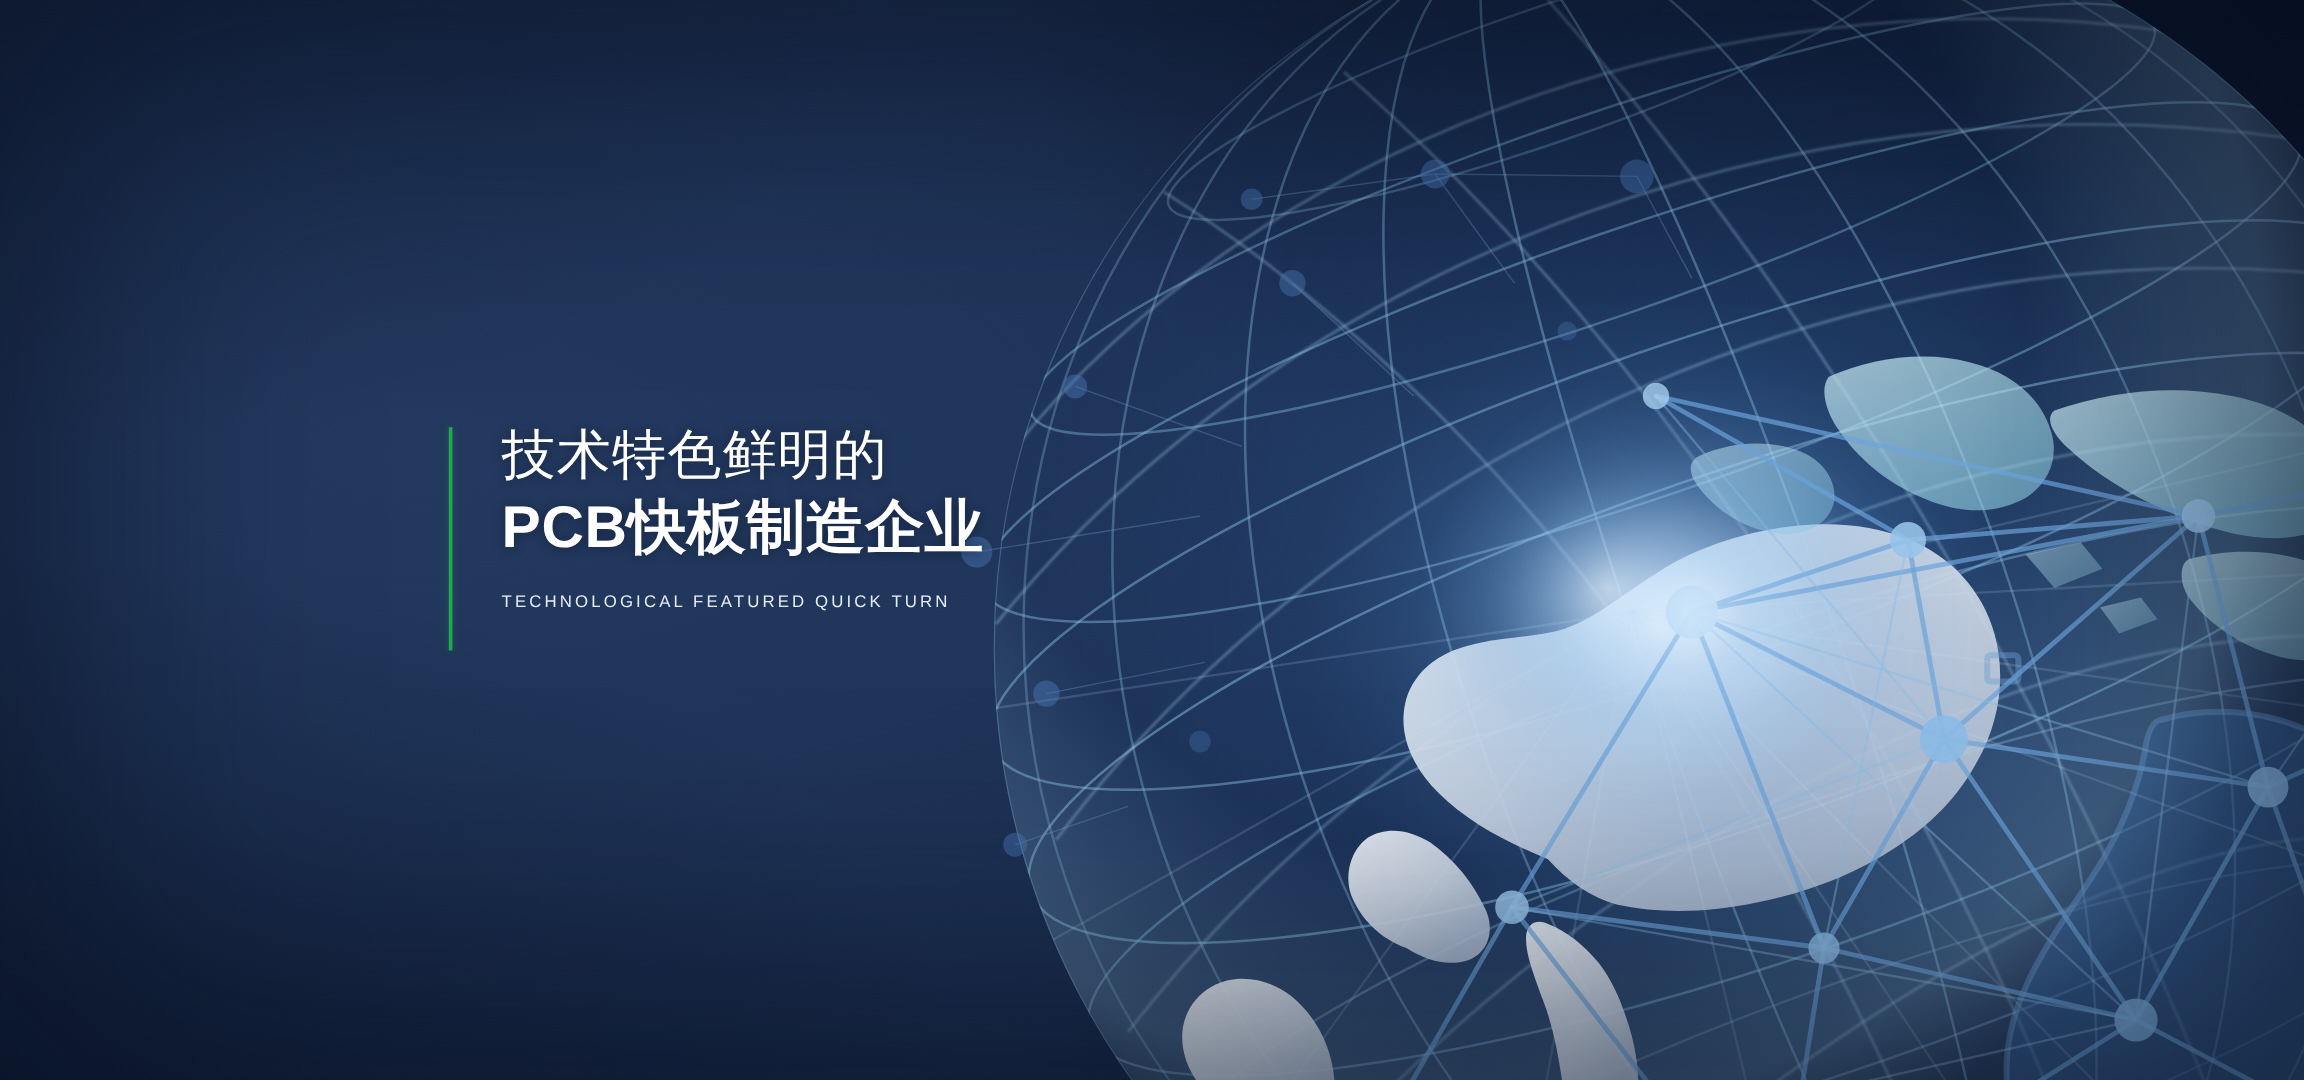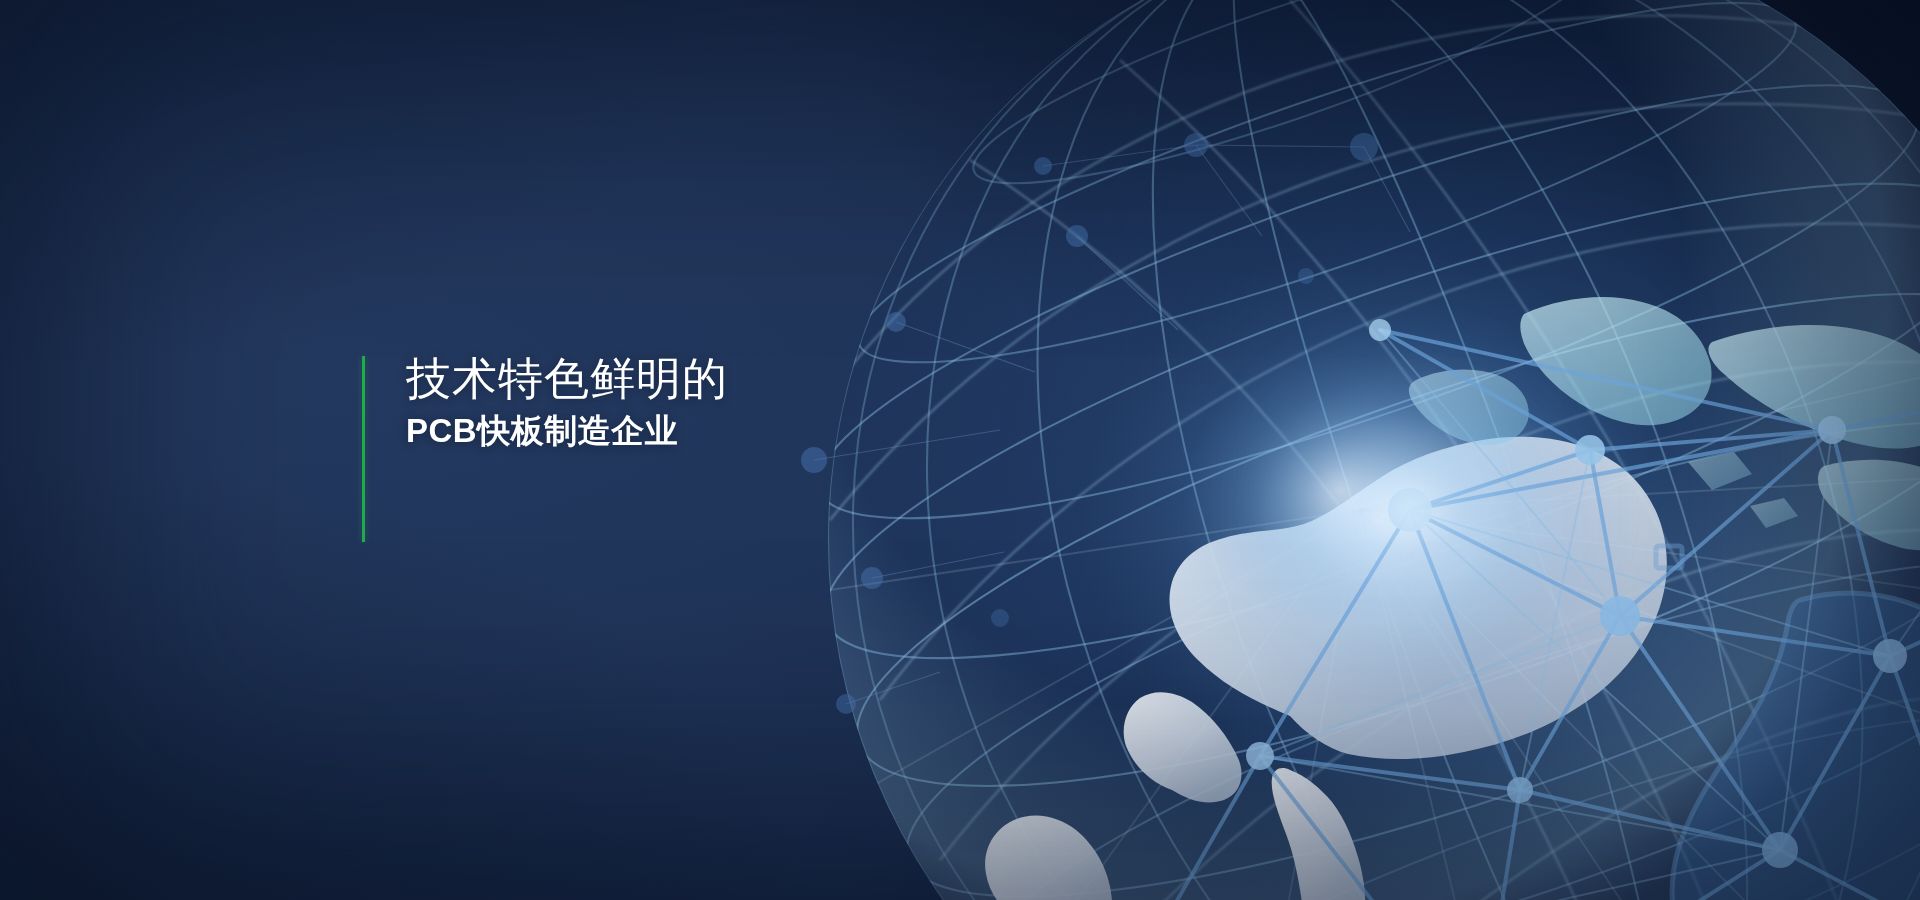--- a/index.html
+++ b/index.html
@@ -65,21 +65,21 @@
         rgba(168,208,246,0.33) 22%,
         rgba(104,160,220,0.18) 46%,
         rgba(60,110,180,0.07) 70%,
         rgba(40,80,150,0.0) 100%);
     filter: blur(6px);
   }
 
   
   #text-block {
     position: absolute;
-    left: 362px;
+    left: 374px;
     top: 352px;
     width: 760px;
   }
   #accent-bar {
     position: absolute;
     left: 0;
     top: 4px;
     width: 3px;
     height: 186px;
     background: #1faa4d;
@@ -92,21 +92,21 @@
     font-size: 45px;
     line-height: 1.18;
     font-weight: 300;
     color: #ffffff;
     letter-spacing: 1px;
     white-space: nowrap;
     margin: 0;
     text-shadow: 0 1px 10px rgba(6,16,36,0.45);
   }
   .headline-bold {
-    font-size: 33px;
+    font-size: 49px;
     line-height: 1.2;
     font-weight: 700;
     color: #ffffff;
     letter-spacing: 0.5px;
     white-space: nowrap;
     margin: 6px 0 0 0;
     text-shadow: 0 1px 10px rgba(6,16,36,0.45);
   }
   .subtitle {
     margin: 20px 0 0 0;
@@ -443,17 +443,18 @@
   <div class="glow-core"></div>
 
   <div class="bg-vignette"></div>
 
   <div id="text-block">
     <div id="accent-bar"></div>
     <div id="text-inner">
       <h1 class="headline-light">技术特色鲜明的</h1>
       <h2 class="headline-bold">PCB快板制造企业</h2>
       <p class="subtitle">
+        <span class="sub-line">TECHNOLOGICAL FEATURED QUICK TURN</span>
       </p>
     </div>
   </div>
 
 </div>
 
 </body></html>

